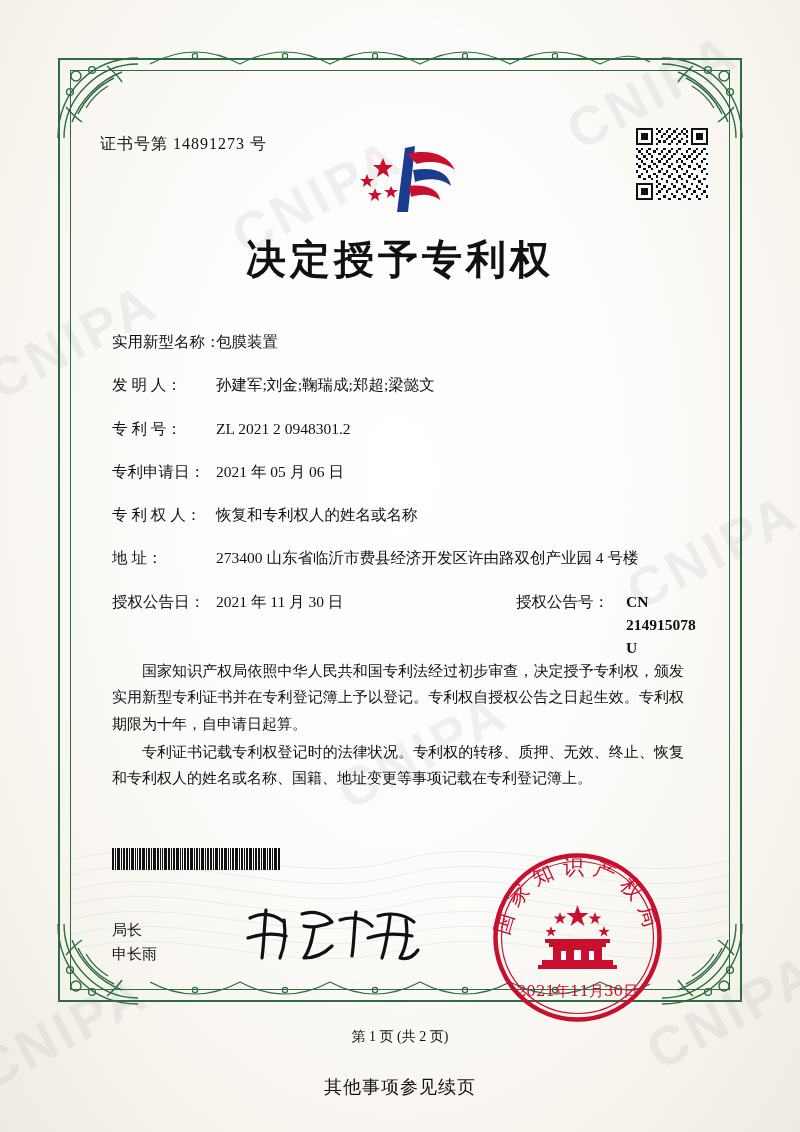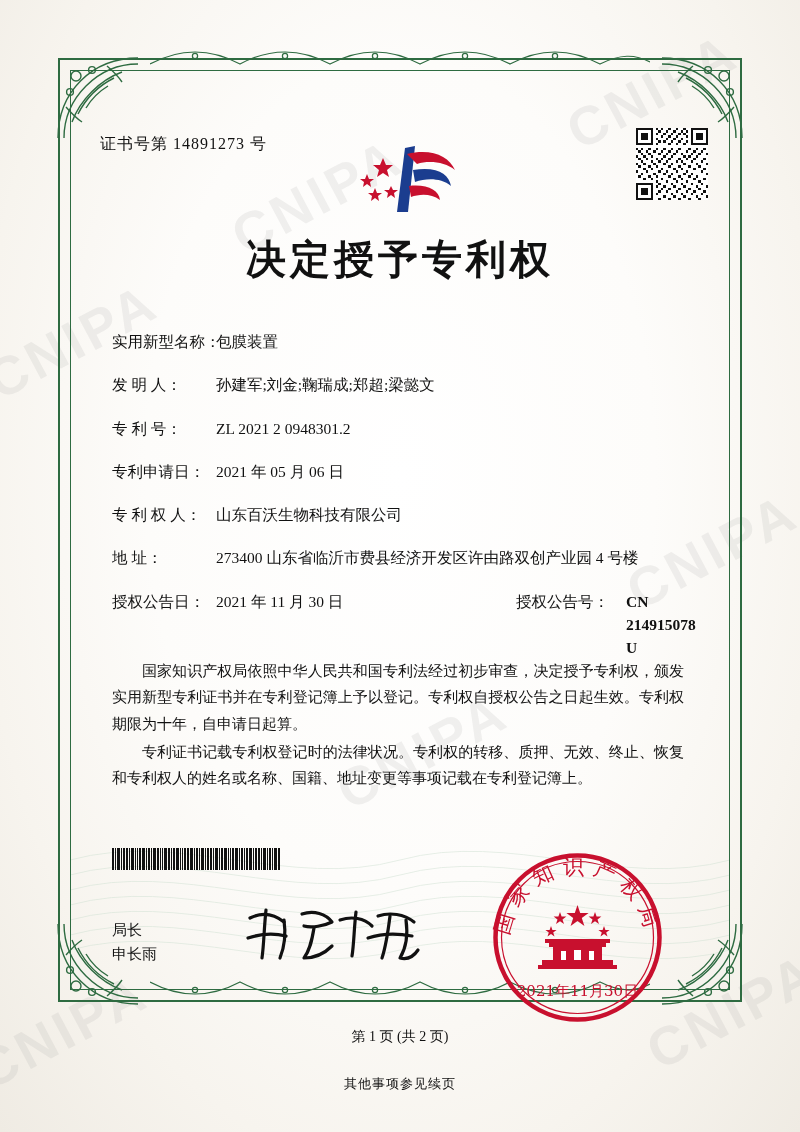--- a/index.html
+++ b/index.html
@@ -187,21 +187,21 @@
     position: absolute;
     left: 0; right: 0; top: 1028px;
     text-align: center;
     font-size: 14px;
     color: #111;
   }
   .footnote {
     position: absolute;
     left: 0; right: 0; top: 1075px;
     text-align: center;
-    font-size: 13px;
+    font-size: 18px;
     color: #111;
     letter-spacing: 1px;
   }
   .wave {
     position: absolute;
     left: 70px; top: 830px;
     width: 660px; height: 160px;
     overflow: hidden;
     opacity: .5;
   }
@@ -557,21 +557,21 @@
     <div class="field-row">
       <div class="field-label">专 利 号：</div>
       <div class="field-value">ZL 2021 2 0948301.2</div>
     </div>
     <div class="field-row">
       <div class="field-label">专利申请日：</div>
       <div class="field-value">2021 年 05 月 06 日</div>
     </div>
     <div class="field-row">
       <div class="field-label">专 利 权 人：</div>
-      <div class="field-value">山东百沃生物科技有限公司</div>
+      <div class="field-value">恢复和专利权人的姓名或名称</div>
     </div>
     <div class="field-row">
       <div class="field-label">地 址：</div>
       <div class="field-value">273400 山东省临沂市费县经济开发区许由路双创产业园 4 号楼</div>
     </div>
     <div class="field-row two-col">
       <div class="field-label">授权公告日：</div>
       <div class="field-value">2021 年 11 月 30 日</div>
       <div class="inline-label">授权公告号：</div>
       <div class="inline-value">CN 214915078 U</div>

